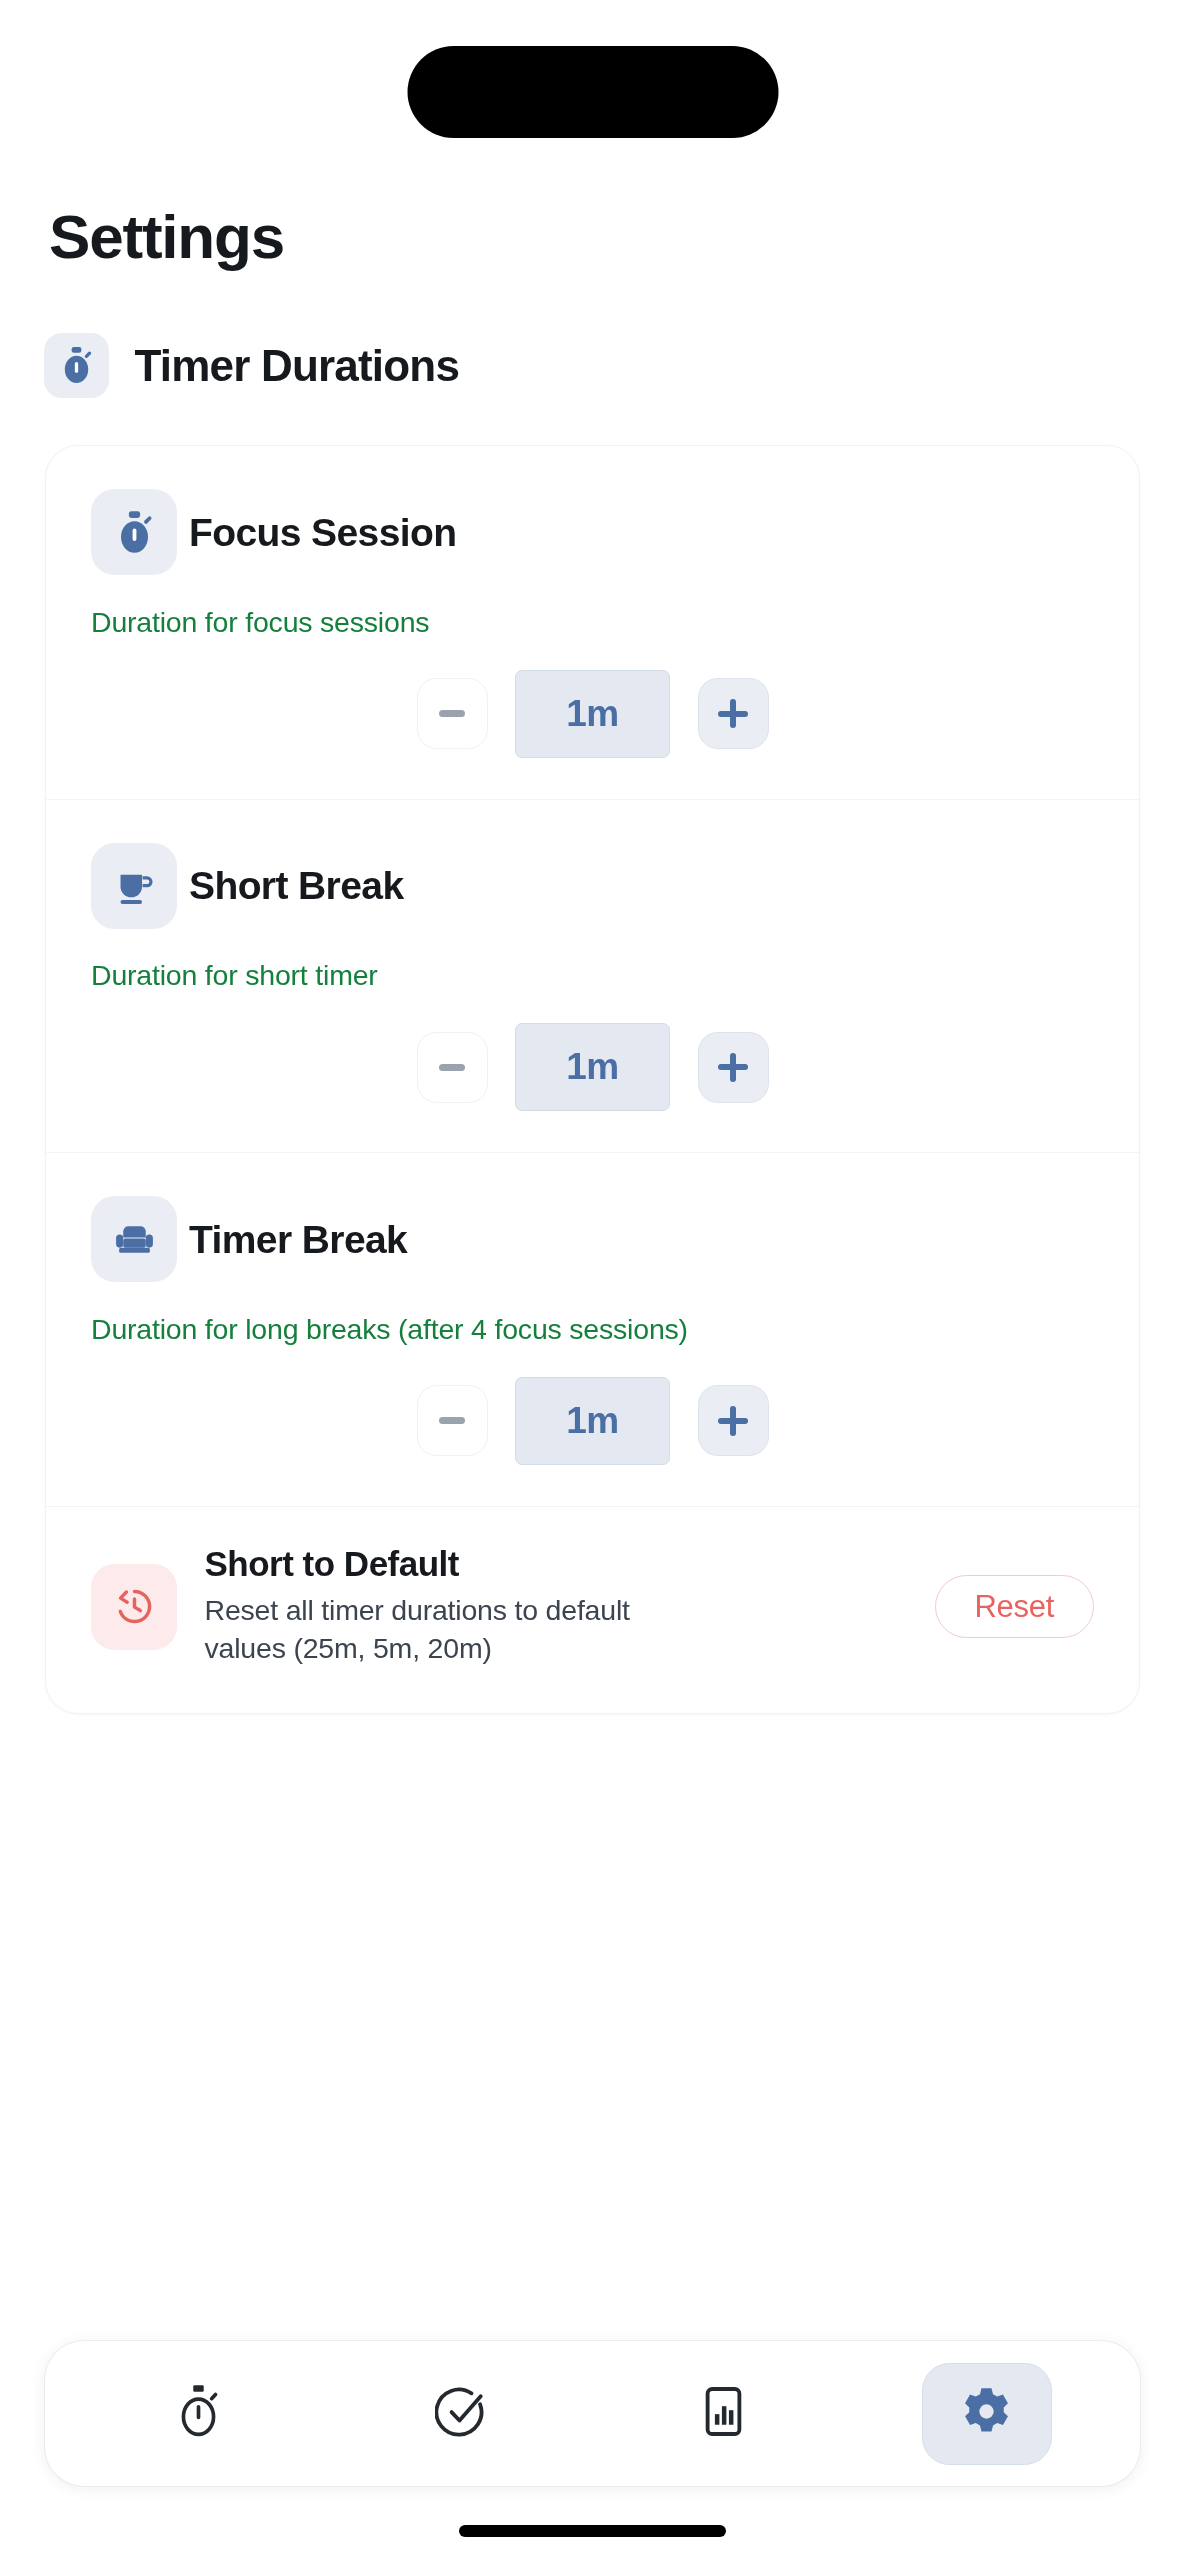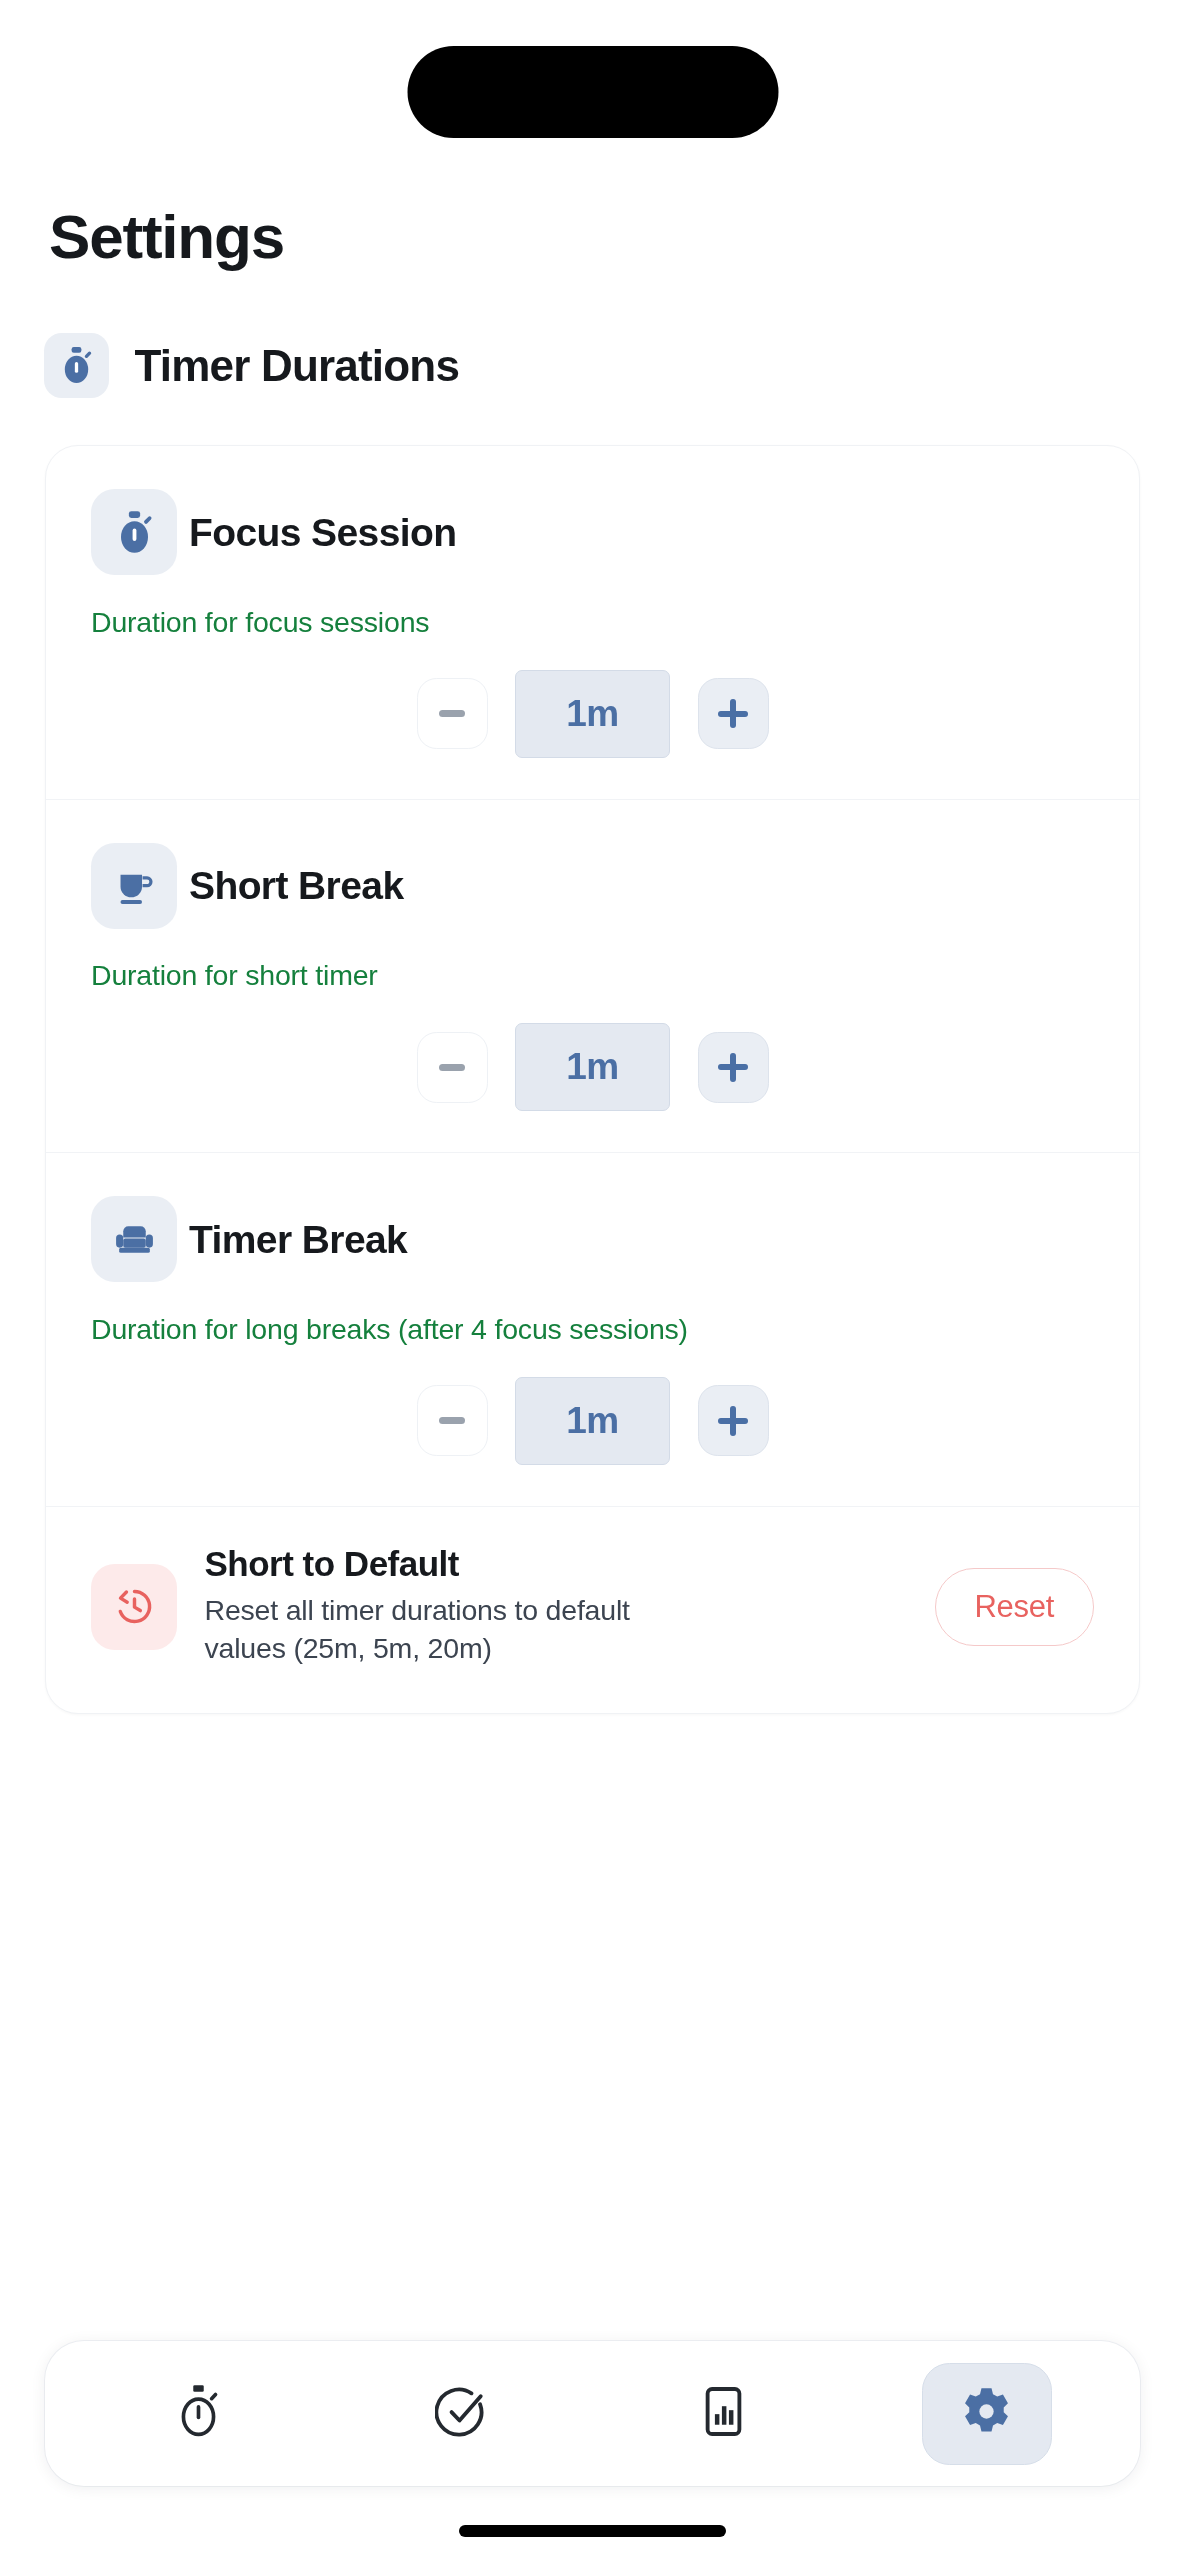--- a/index.html
+++ b/index.html
@@ -207,21 +207,21 @@
     font-size: 28.5px;
     color: #3c4450;
     line-height: 1.32;
     margin-top: 9.8px;
     max-width: 462px;
     letter-spacing: -0.2px;
   }
   .reset-btn {
     flex: none;
     padding: 0 39px;
-    height: 78px;
+    height: 63px;
     border-radius: 39px;
     border: 1px solid #f5c9c9;
     background: #ffffff;
     color: #e8625f;
     font-size: 31px;
     font-family: "Liberation Sans", sans-serif;
     cursor: pointer;
     display: flex;
     align-items: center;
     justify-content: center;

